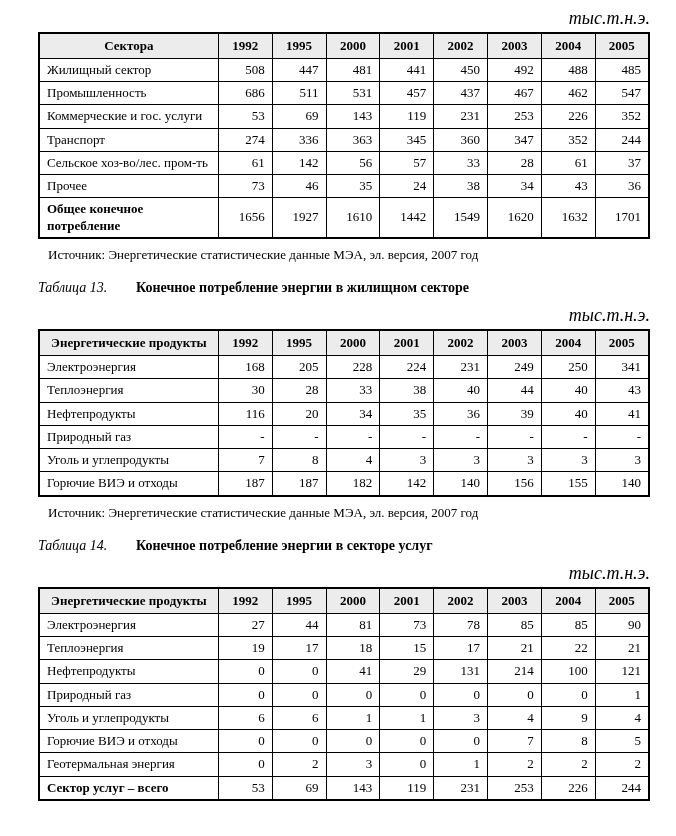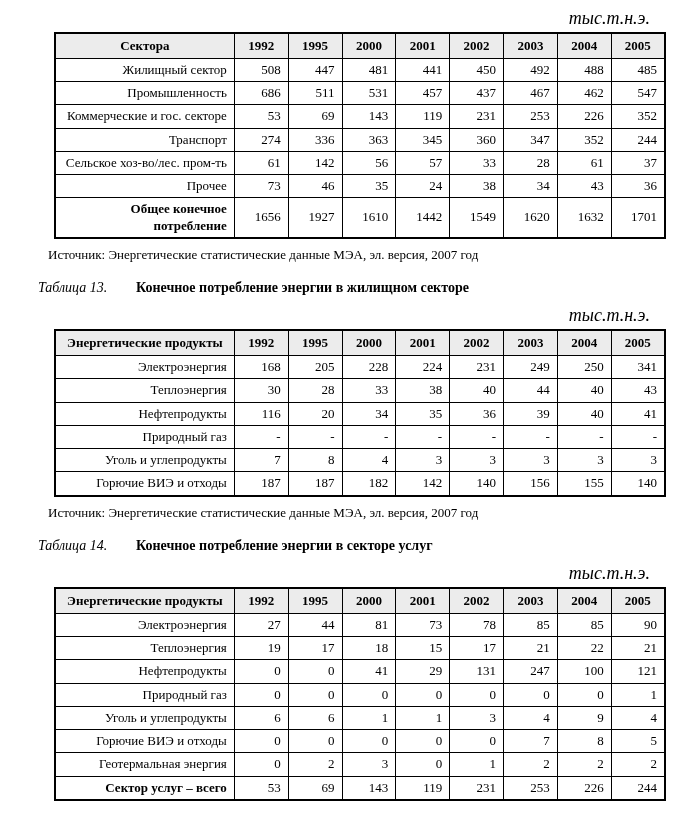--- a/index.html
+++ b/index.html
@@ -28,37 +28,36 @@
     text-align: right;
     font-size: 18px;
     margin-bottom: 2px;
     line-height: 1.2;
   }
   table.data-table {
     width: 100%;
     border-collapse: collapse;
     border: 2px solid #000;
     table-layout: fixed;
-    margin-left: 16px;
   }
   table.data-table th, table.data-table td {
     border: 1px solid #000;
     font-size: 13px;
     line-height: 1.25;
     padding: 3px 7px;
     overflow: hidden;
   }
   table.data-table th {
     background: #ececec;
     font-weight: bold;
     text-align: center;
     padding: 4px 2px;
   }
   th.col-label { width: 28.5%; }
-  td.lbl { text-align: right; padding-left: 6px; }
+  td.lbl { text-align: left; padding-left: 6px; }
   td.num { text-align: right; }
   tr.total td.lbl { font-weight: bold; }
   .source {
     font-size: 13px;
     margin-top: 8px;
     padding-left: 10px;
     line-height: 1.2;
   }
 </style>
 </head>
@@ -98,21 +97,21 @@
             <td class="num">686</td>
             <td class="num">511</td>
             <td class="num">531</td>
             <td class="num">457</td>
             <td class="num">437</td>
             <td class="num">467</td>
             <td class="num">462</td>
             <td class="num">547</td>
           </tr>
           <tr>
-            <td class="lbl">Коммерческие и гос. секторе</td>
+            <td class="lbl">Коммерческие и гос. услуги</td>
             <td class="num">53</td>
             <td class="num">69</td>
             <td class="num">143</td>
             <td class="num">119</td>
             <td class="num">231</td>
             <td class="num">253</td>
             <td class="num">226</td>
             <td class="num">352</td>
           </tr>
           <tr>
@@ -299,21 +298,21 @@
             <td class="num">22</td>
             <td class="num">21</td>
           </tr>
           <tr>
             <td class="lbl">Нефтепродукты</td>
             <td class="num">0</td>
             <td class="num">0</td>
             <td class="num">41</td>
             <td class="num">29</td>
             <td class="num">131</td>
-            <td class="num">247</td>
+            <td class="num">214</td>
             <td class="num">100</td>
             <td class="num">121</td>
           </tr>
           <tr>
             <td class="lbl">Природный газ</td>
             <td class="num">0</td>
             <td class="num">0</td>
             <td class="num">0</td>
             <td class="num">0</td>
             <td class="num">0</td>

